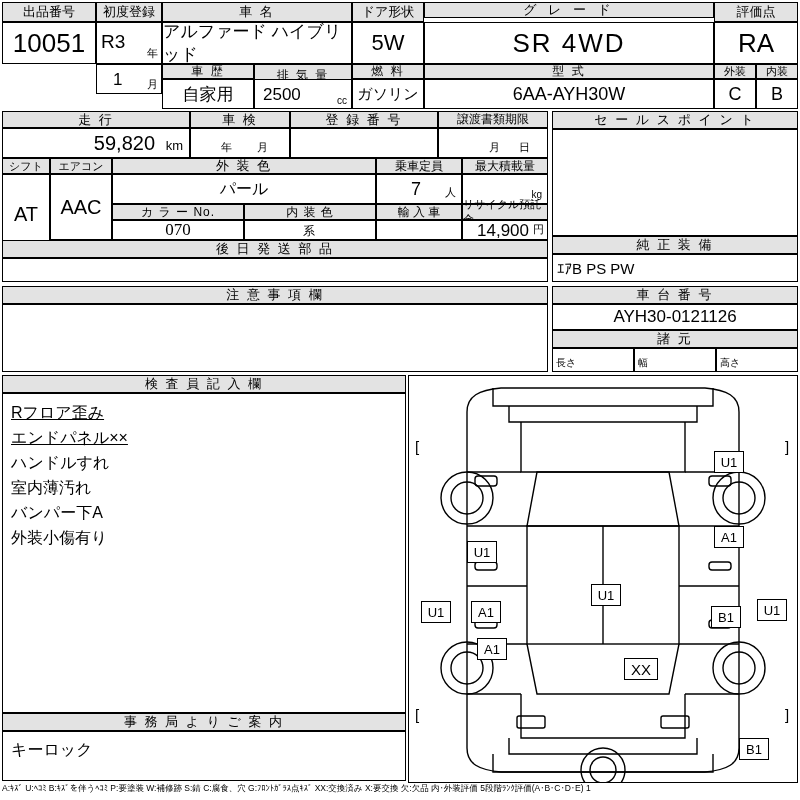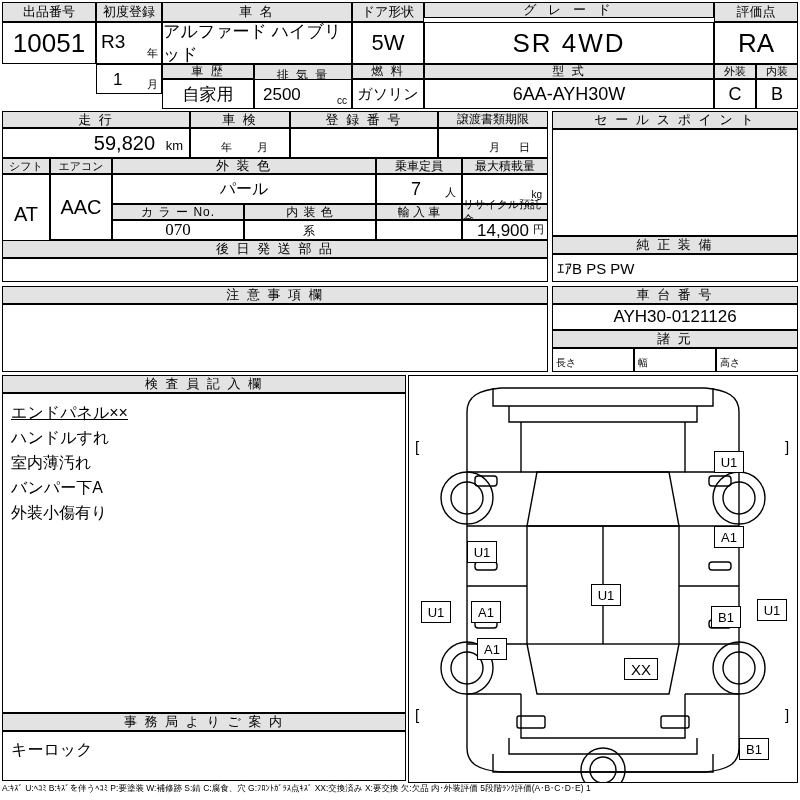--- a/index.html
+++ b/index.html
@@ -181,20 +181,21 @@
   <div class="bx" style="left:634px; top:348px; width:82px; height:24px;">
     <div style="position:absolute; left:3px; top:7px; font-size:10px;">幅</div>
   </div>
   <div class="bx" style="left:716px; top:348px; width:82px; height:24px;">
     <div style="position:absolute; left:3px; top:7px; font-size:10px;">高さ</div>
   </div>
 
   <div class="bx hdr ctr t13 sp2" style="left:2px; top:375px; width:404px; height:18px;">検 査 員 記 入 欄</div>
   <div class="bx" style="left:2px; top:393px; width:404px; height:320px;">
     <div class="inspect-list">
+      <div class="u">Rフロア歪み</div>
       <div class="u">エンドパネル××</div>
       <div>ハンドルすれ</div>
       <div>室内薄汚れ</div>
       <div>バンパー下A</div>
       <div>外装小傷有り</div>
     </div>
   </div>
 
   <div class="bx hdr ctr t13 sp2" style="left:2px; top:713px; width:404px; height:18px;">事 務 局 よ り ご 案 内</div>
   <div class="bx" style="left:2px; top:731px; width:404px; height:50px;">

